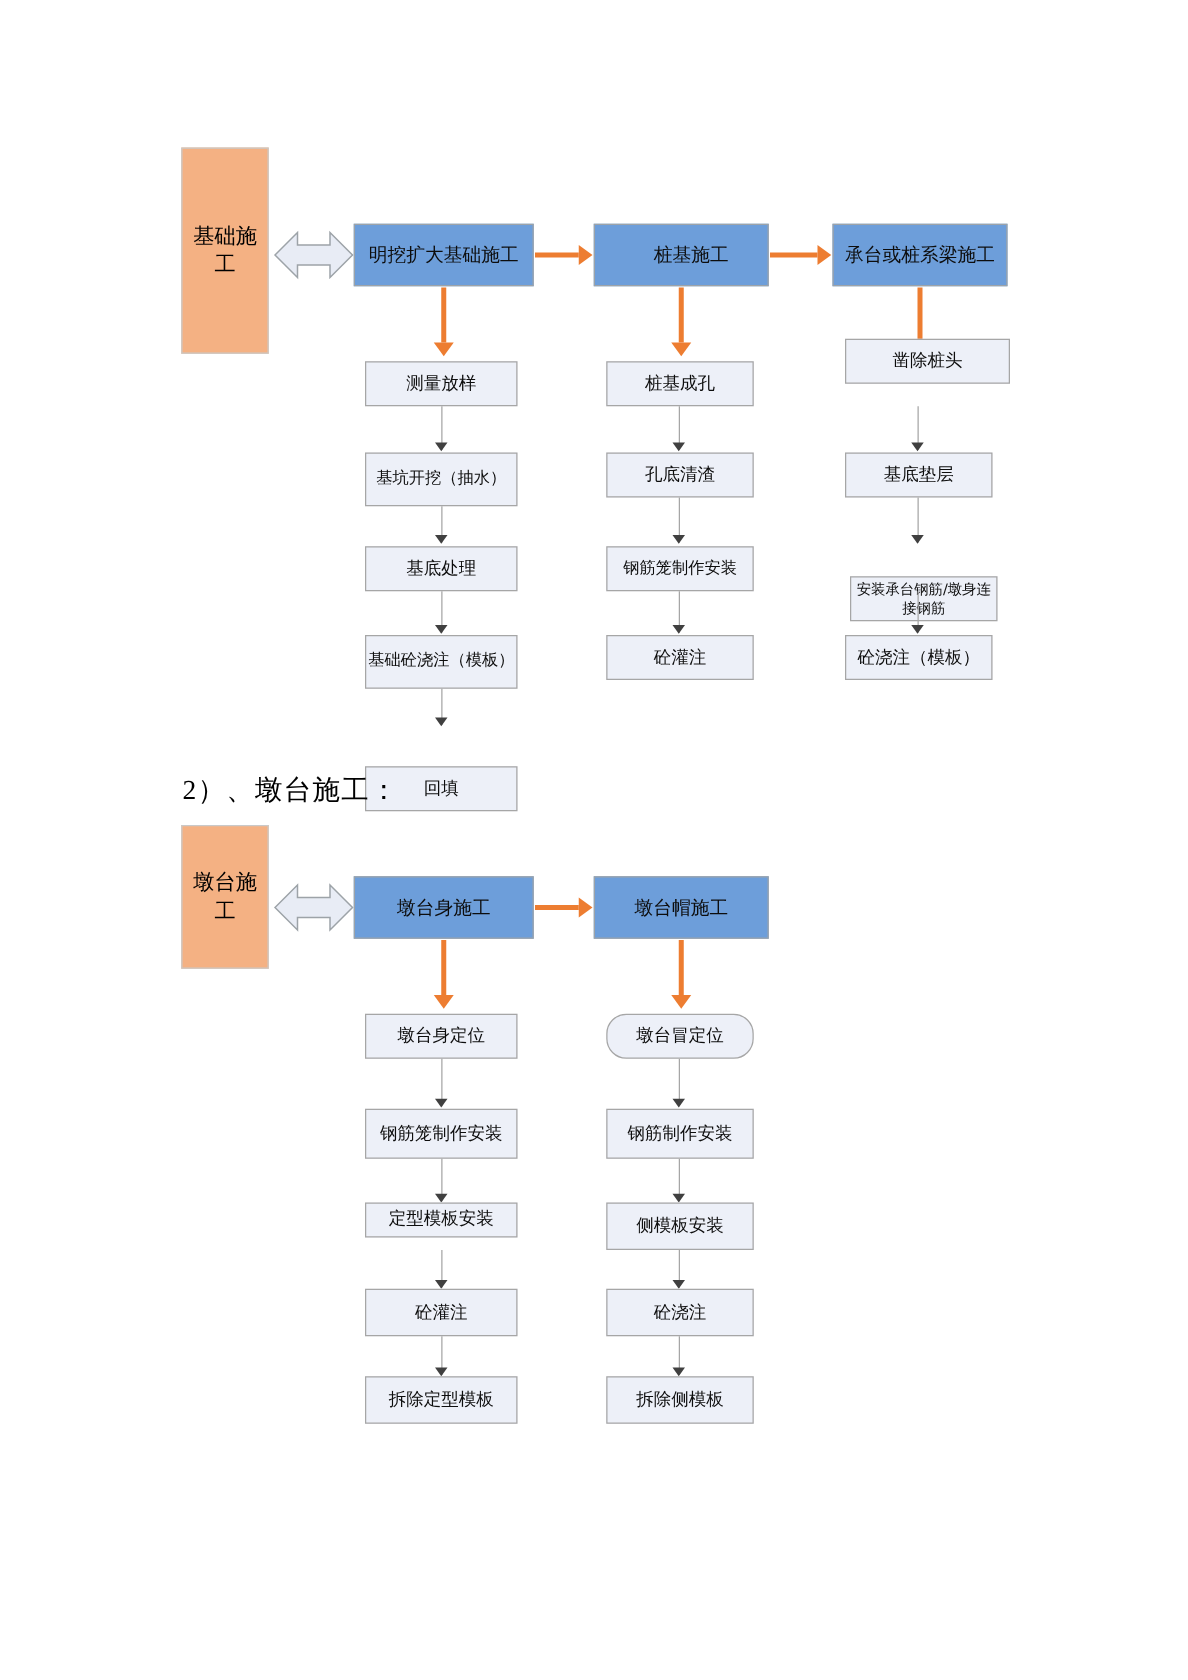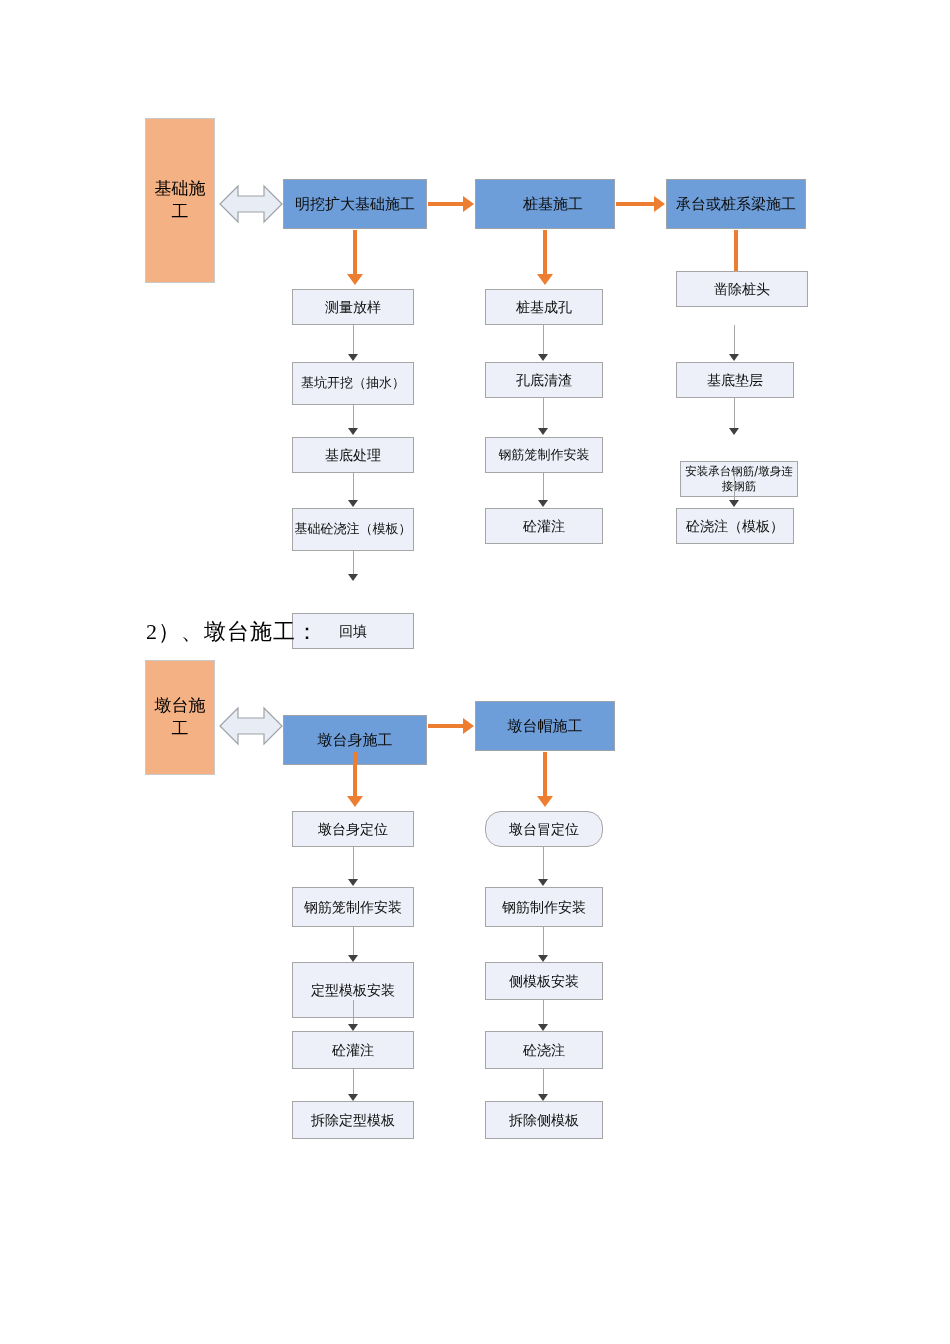--- a/index.html
+++ b/index.html
@@ -174,42 +174,42 @@
     <div class="phase-box" style="left:145px;top:660px;width:70px;height:115px;align-items:center;">
       <span>墩台施工</span>
     </div>
 
     <div class="dblarrow" style="left:218px;top:700px;width:66px;height:52px;">
       <svg width="66" height="52" viewBox="0 0 66 52">
         <polygon points="2,26 20,8 20,18 46,18 46,8 64,26 46,44 46,34 20,34 20,44" fill="#E8ECF5" stroke="#9DA3A8" stroke-width="1.2"></polygon>
       </svg>
     </div>
 
-    <div class="stage-box" style="left:283px;top:701px;width:144px;height:50px;margin-top:14px;">墩台身施工</div>
+    <div class="stage-box" style="left:283px;top:701px;width:144px;height:50px;">墩台身施工</div>
 
     <div class="stage-box" style="left:475px;top:701px;width:140px;height:50px;">墩台帽施工</div>
 
     <div class="harrow" style="left:428px;top:724px;width:35px;"></div>
     <div class="harrow-head" style="left:463px;top:718px;"></div>
 
     <div class="varrow" style="left:353px;top:752px;height:44px;"></div>
     <div class="varrow-head" style="left:347px;top:796px;"></div>
 
     <div class="varrow" style="left:543px;top:752px;height:44px;"></div>
     <div class="varrow-head" style="left:537px;top:796px;"></div>
 
     <div class="task-box" style="left:292px;top:811px;width:122px;height:36px;">墩台身定位</div>
     <div class="vlink" style="left:353px;top:847px;height:38px;"></div>
     <div class="vlink-head" style="left:348px;top:879px;"></div>
 
     <div class="task-box" style="left:292px;top:887px;width:122px;height:40px;">钢筋笼制作安装</div>
     <div class="vlink" style="left:353px;top:927px;height:34px;"></div>
     <div class="vlink-head" style="left:348px;top:955px;"></div>
 
-    <div class="task-box" style="left:292px;top:962px;width:122px;height:56px;">定型模板安装</div>
+    <div class="task-box" style="left:292px;top:962px;width:122px;height:28px;font-family:Liberation Serif, serif;">定型模板安装</div>
     <div class="vlink" style="left:353px;top:1000px;height:30px;"></div>
     <div class="vlink-head" style="left:348px;top:1024px;"></div>
 
     <div class="task-box" style="left:292px;top:1031px;width:122px;height:38px;">砼灌注</div>
     <div class="vlink" style="left:353px;top:1069px;height:31px;"></div>
     <div class="vlink-head" style="left:348px;top:1094px;"></div>
 
     <div class="task-box" style="left:292px;top:1101px;width:122px;height:38px;">拆除定型模板</div>
 
     <div class="task-box" style="left:485px;top:811px;width:118px;height:36px;border-radius:16px;">墩台冒定位</div>

